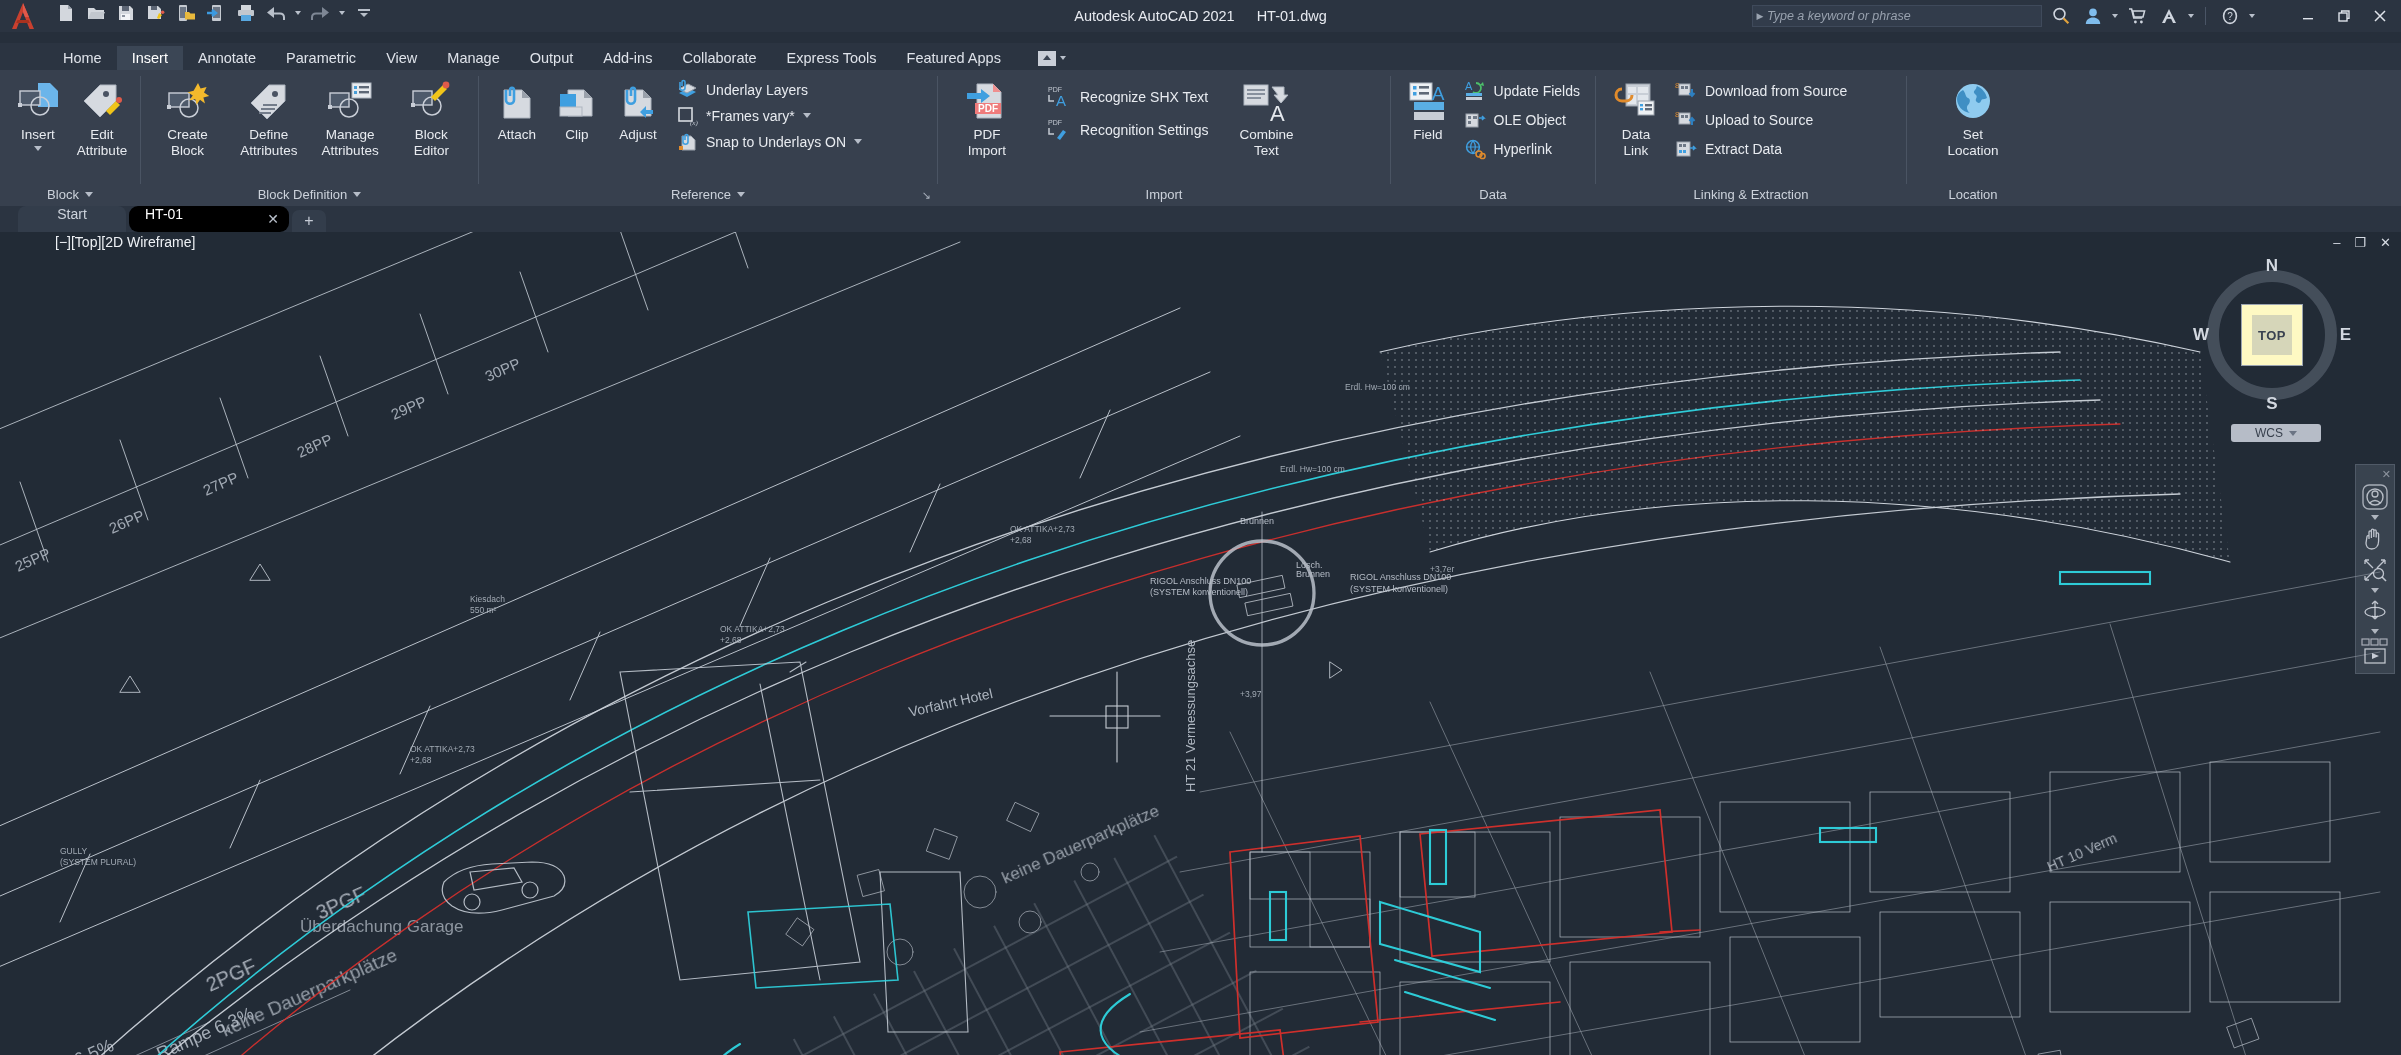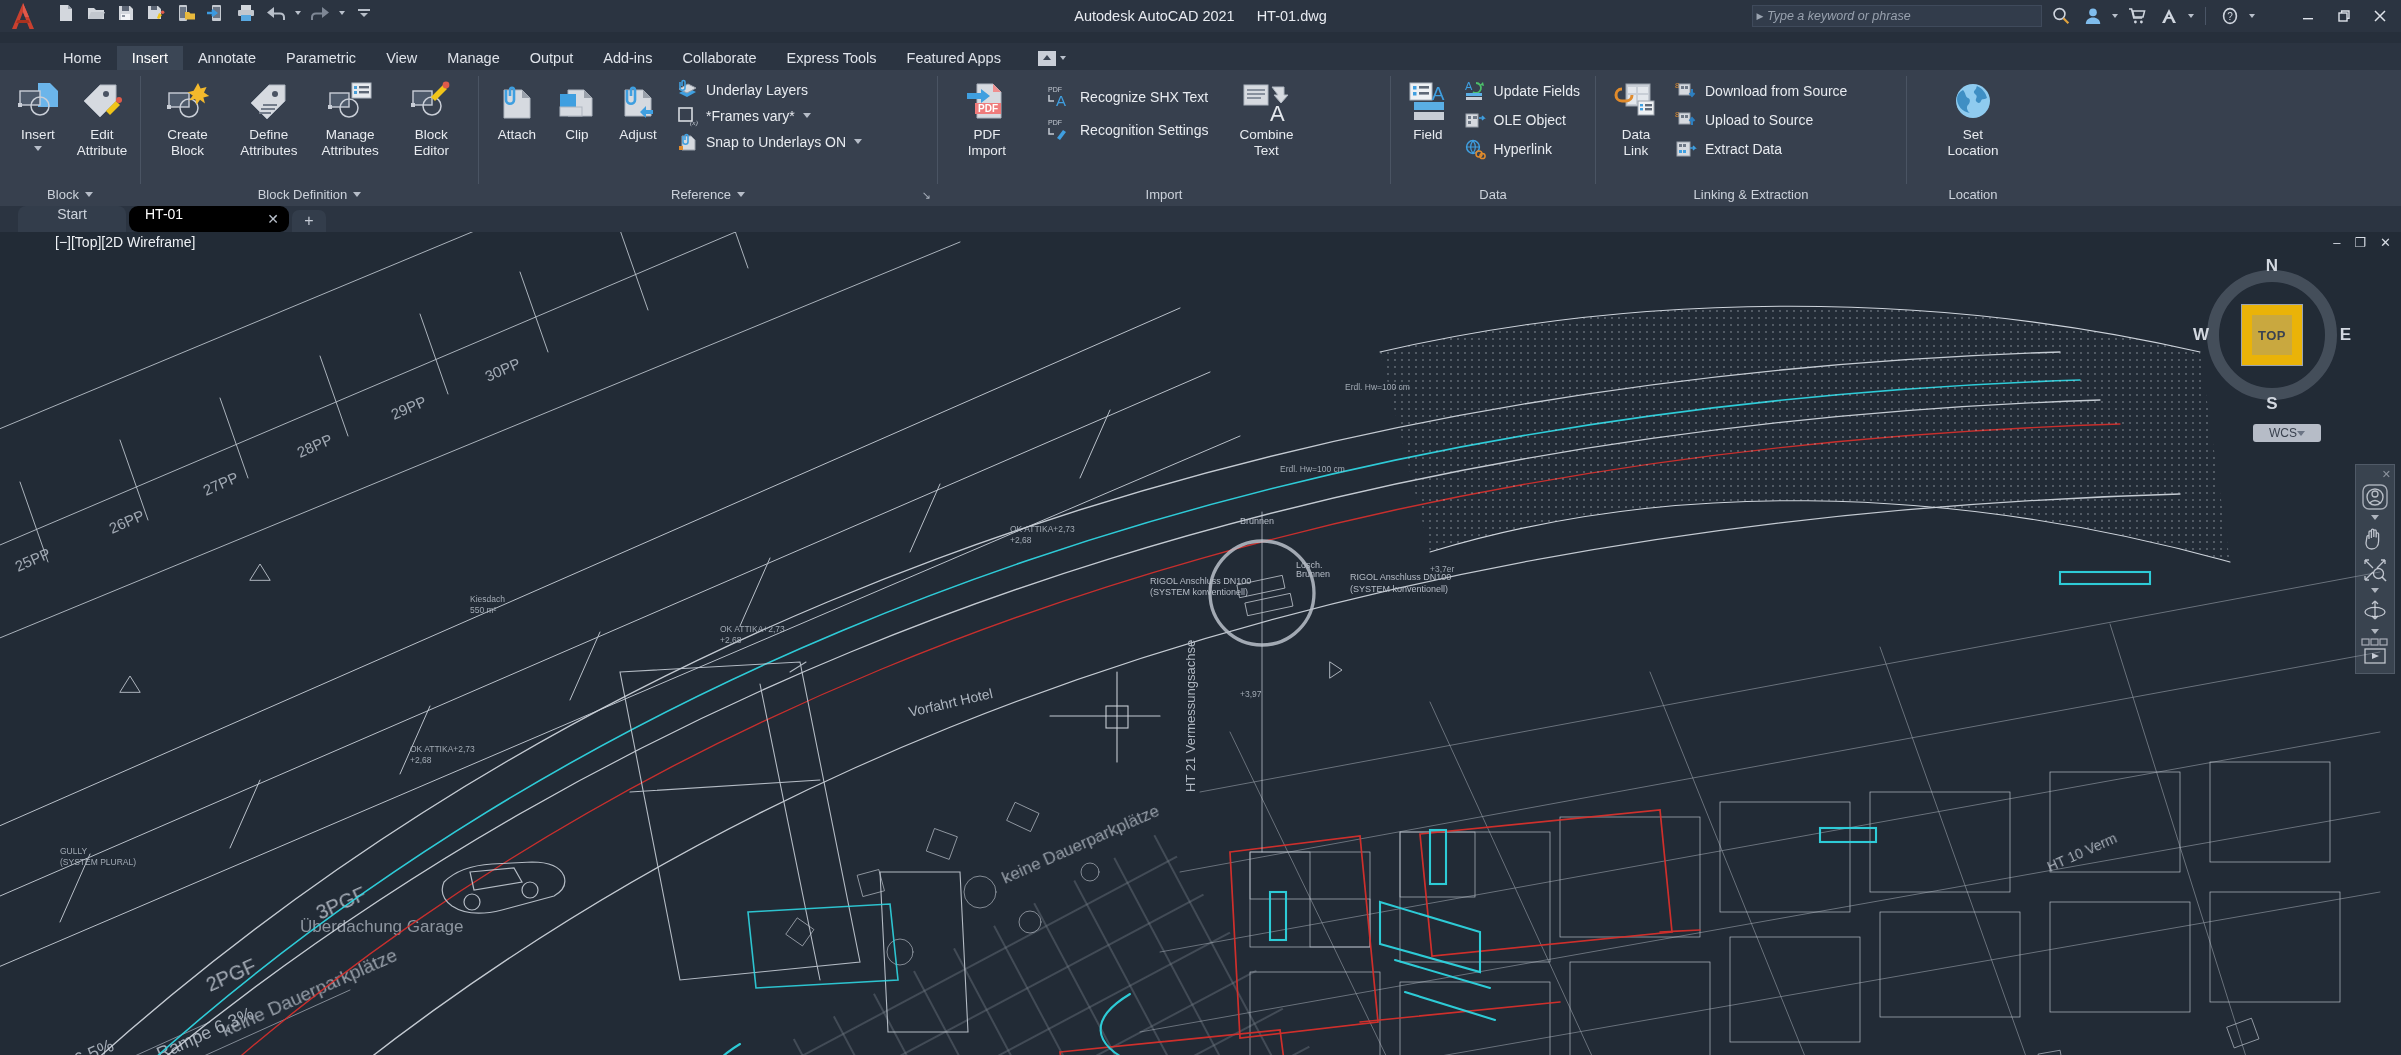--- a/index.html
+++ b/index.html
@@ -151,39 +151,39 @@
   
   .viewcube {
     position: absolute; right: 48px; top: 22px; width: 162px; height: 162px; z-index: 7;
   }
   .vc-ring {
     position:absolute; left: 16px; top: 16px; width: 130px; height: 130px;
     border-radius: 50%; border: 12px solid rgba(150,160,175,0.30);
   }
   .vc-cube {
     position:absolute; left: 50px; top: 50px; width: 62px; height: 62px;
-    background: #eab308; border: 1px solid #9aa3b0;
+    background: #fef9c3; border: 1px solid #9aa3b0;
     display:flex; align-items:center; justify-content:center;
   }
   .vc-cube-inner {
     width: 40px; height: 40px; background: rgba(140,150,165,0.35);
     display:flex; align-items:center; justify-content:center;
     font-size: 13px; font-weight: bold; color: #3a4250; letter-spacing: 0.5px;
   }
   .vc-n, .vc-s, .vc-e, .vc-w {
     position:absolute; font-size: 17px; font-weight: bold; color:#d3d8e0;
   }
   .vc-n { left: 50%; transform: translateX(-50%); top: 2px; }
   .vc-s { left: 50%; transform: translateX(-50%); bottom: 2px; }
   .vc-e { right: 2px; top: 50%; transform: translateY(-50%); }
   .vc-w { left: 2px; top: 50%; transform: translateY(-50%); }
   .wcs {
     position:absolute; right: 80px; top: 192px; z-index: 7;
     background: #b6bcc7; color: #39414e; font-size: 12px;
-    padding: 2px 16px; border-radius: 3px; display:flex; align-items:center; 
+    padding: 2px 24px; border-radius: 3px; display:flex; align-items:center; gap:6px;
   }
   .wcs .cd { width:0;height:0;border-left:4px solid transparent;border-right:4px solid transparent;border-top:5px solid #6b7484; }
 
   
   .navbar {
     position:absolute; right: 6px; top: 232px; width: 40px; z-index: 7;
     background: rgba(120,130,145,0.28); border: 1px solid rgba(150,160,175,0.25);
     display:flex; flex-direction: column; align-items:center; padding: 4px 0 6px 0; gap: 2px;
   }
   .navbar .nb { width: 34px; height: 30px; display:flex; align-items:center; justify-content:center; }

